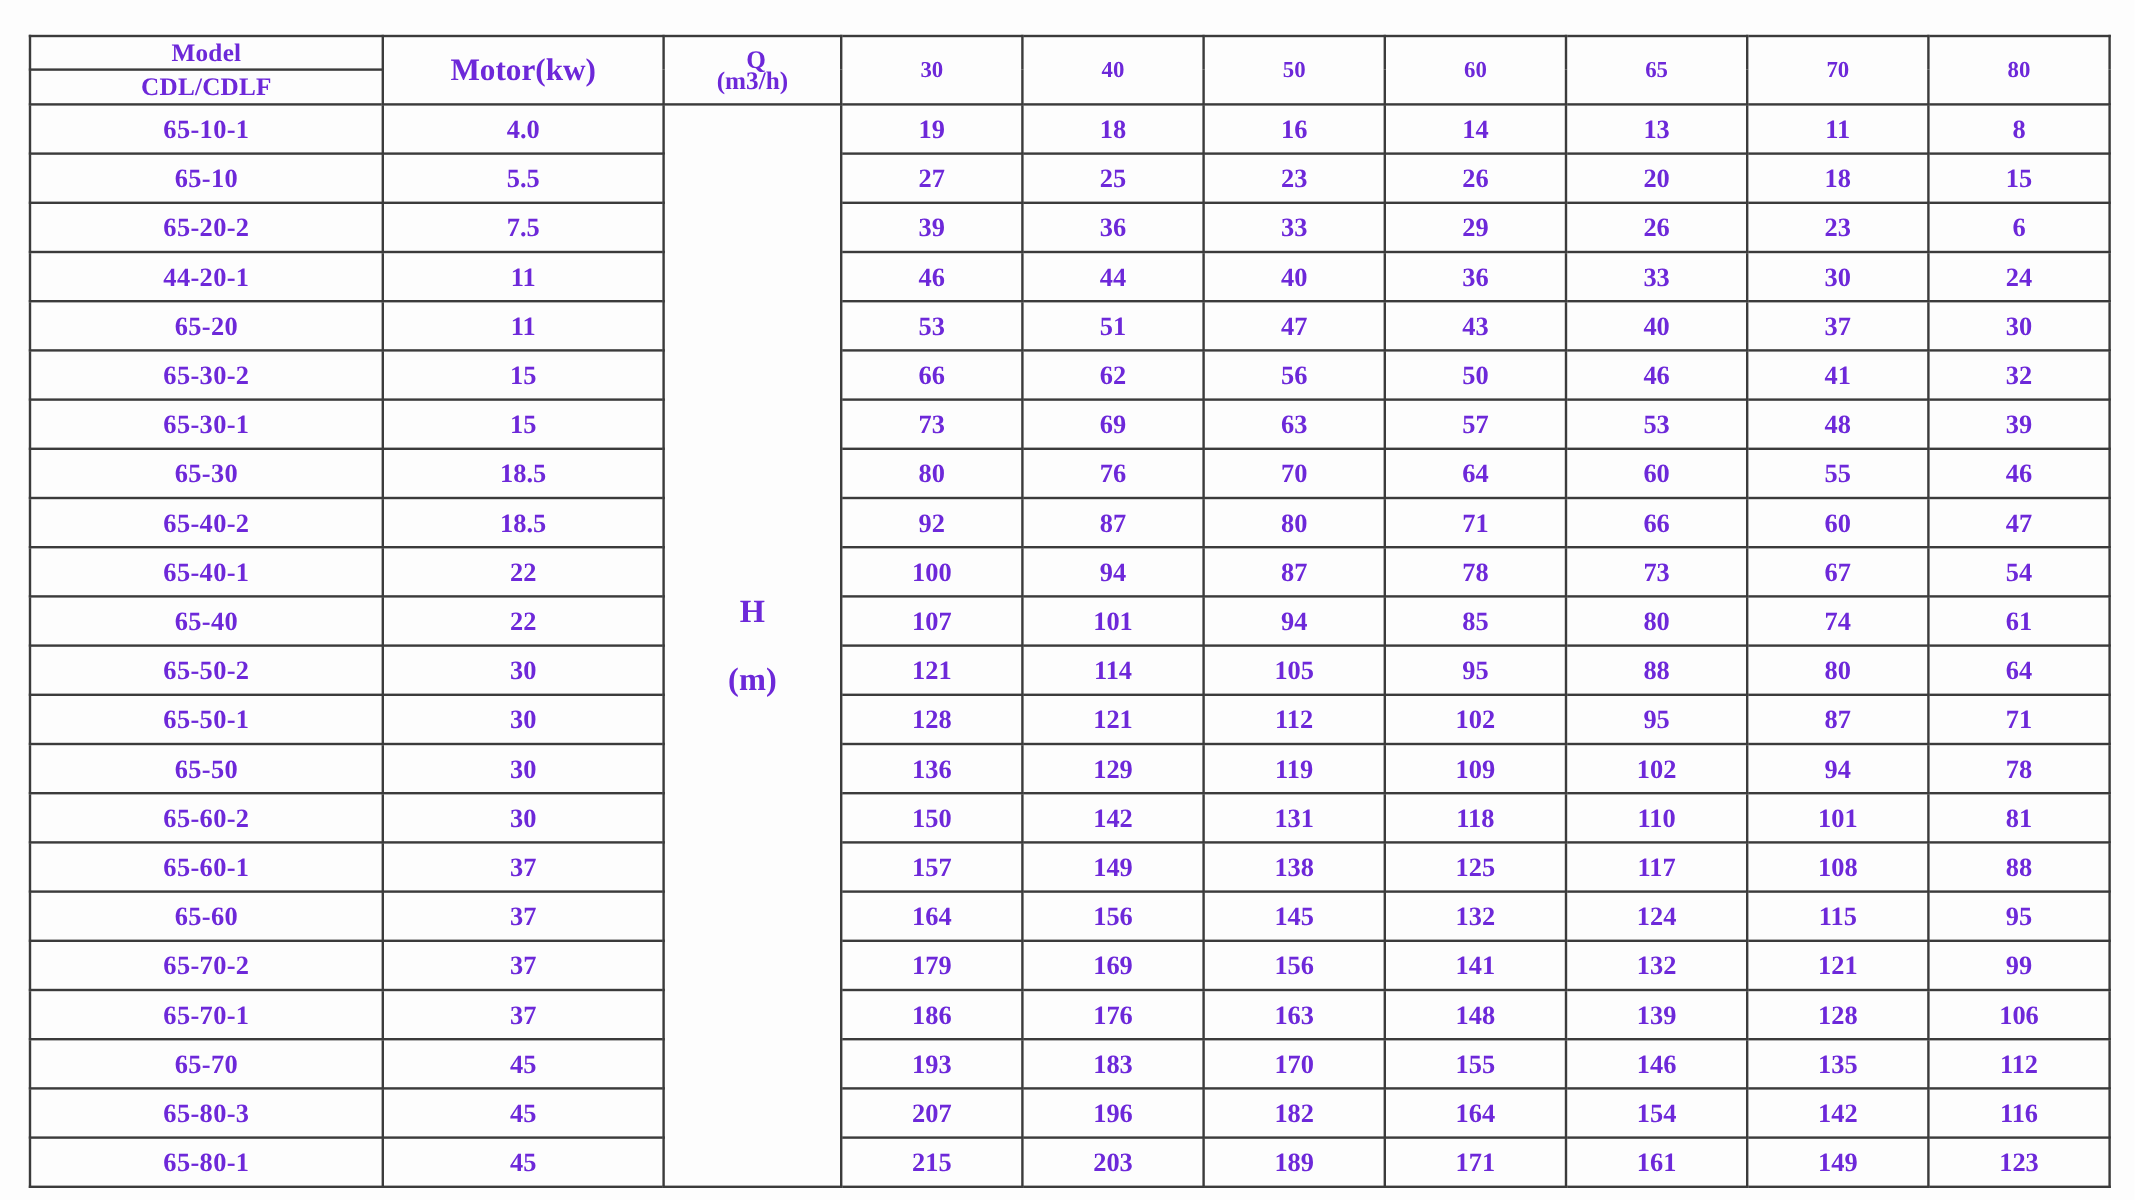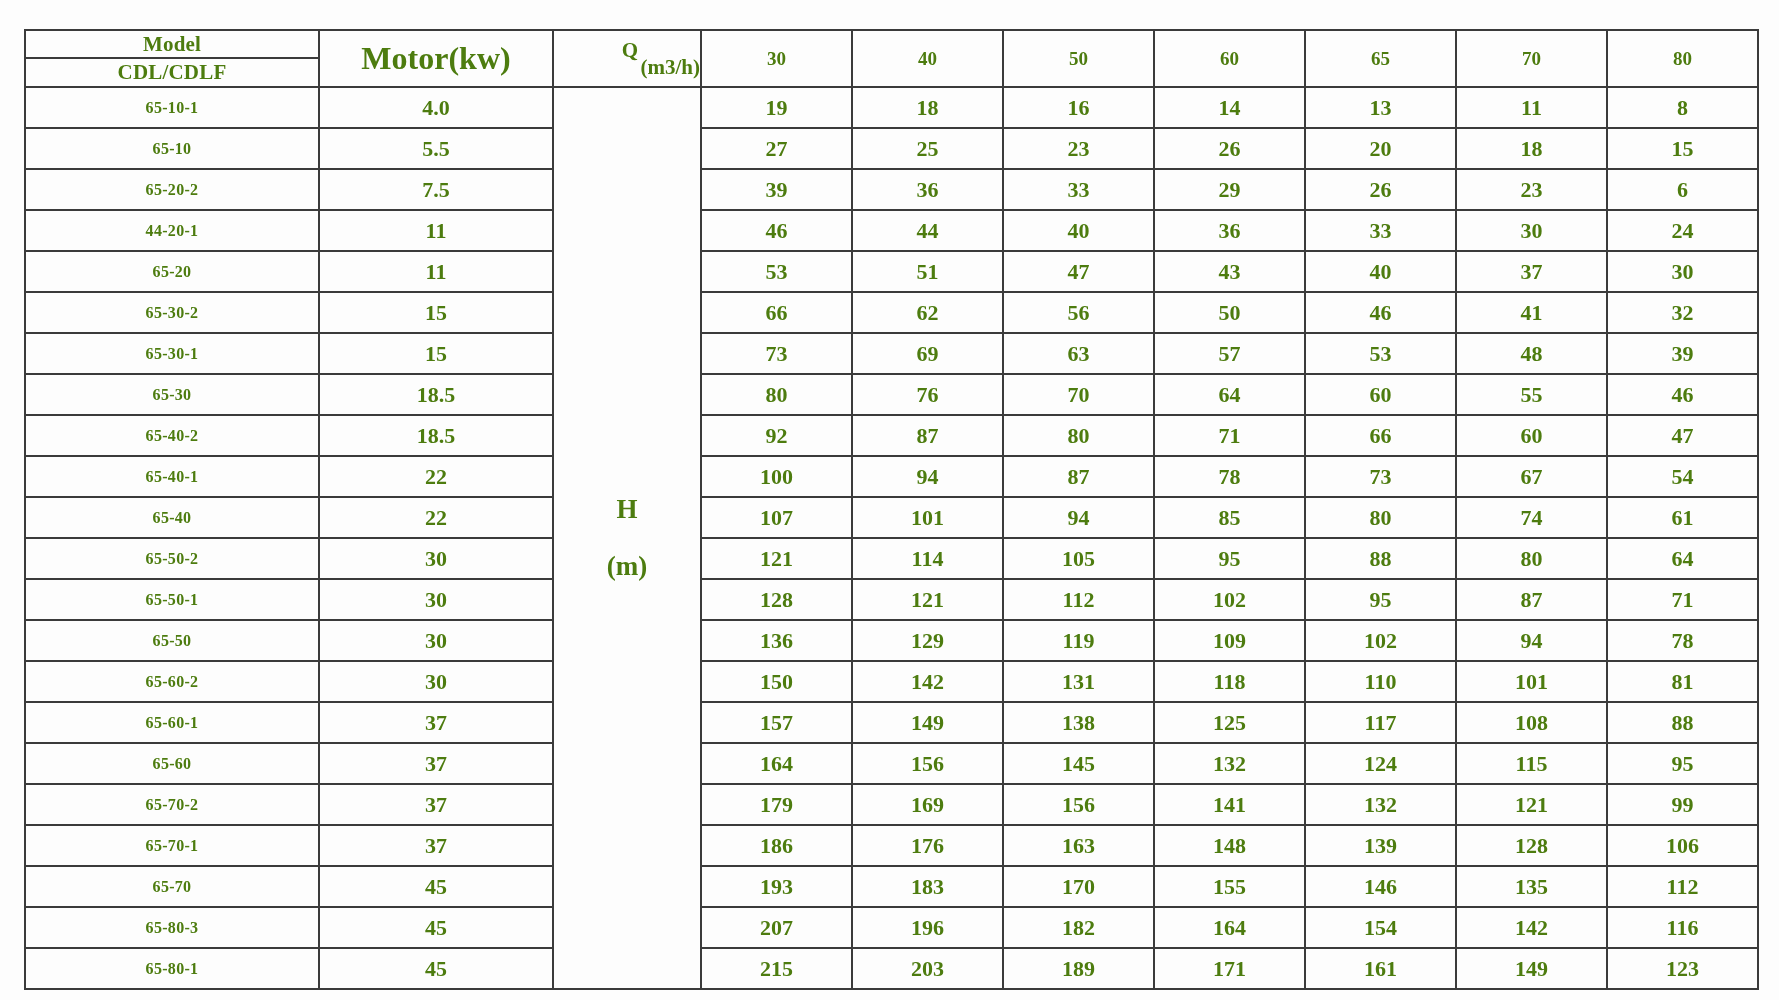--- a/index.html
+++ b/index.html
@@ -16,42 +16,42 @@
     height: 1000px;
     padding: 29px 22px 0 24px;
     background: #fdfdfd;
   }
   table.spec-table {
     border-collapse: collapse;
     table-layout: fixed;
     width: 1733px;
     font-family: "Liberation Serif", "DejaVu Serif", serif;
     font-weight: 700;
-    color: #4d7c0f;
+    color: #6d28d9;
   }
   .spec-table th, .spec-table td {
     border: 2px solid #3b3b3b;
     text-align: center;
     vertical-align: middle;
     padding: 0;
     overflow: hidden;
     white-space: nowrap;
   }
   
   .spec-table thead tr.hrow-1 th { height: 26px; }
   .spec-table thead tr.hrow-2 th { height: 27px; }
   .model-head, .model-sub { font-size: 21px; letter-spacing: 0.2px; }
-  .motor-head { font-size: 32px; }
+  .motor-head { font-size: 26px; }
   .q-head { font-size: 21px; line-height: 1; }
   .q-head .q-sym { display: block; margin-bottom: -4px; padding-left: 6px; }
-  .q-head .q-unit { display: block; text-align: right; }
+  .q-head .q-unit { display: block; }
   .flow-head { font-size: 19px; }
   
   .spec-table tbody td { height: 39px; font-size: 22px; }
-  .spec-table tbody td.model-cell { font-size: 16px; letter-spacing: 0.3px; }
+  .spec-table tbody td.model-cell { font-size: 22px; letter-spacing: 0.3px; }
   .spec-table tbody td.h-cell {
     font-size: 27px;
     vertical-align: middle;
   }
   .h-cell .h-top { margin-bottom: 26px; }
   .h-cell .h-bottom { }
 </style>
 </head>
 <body>
 

